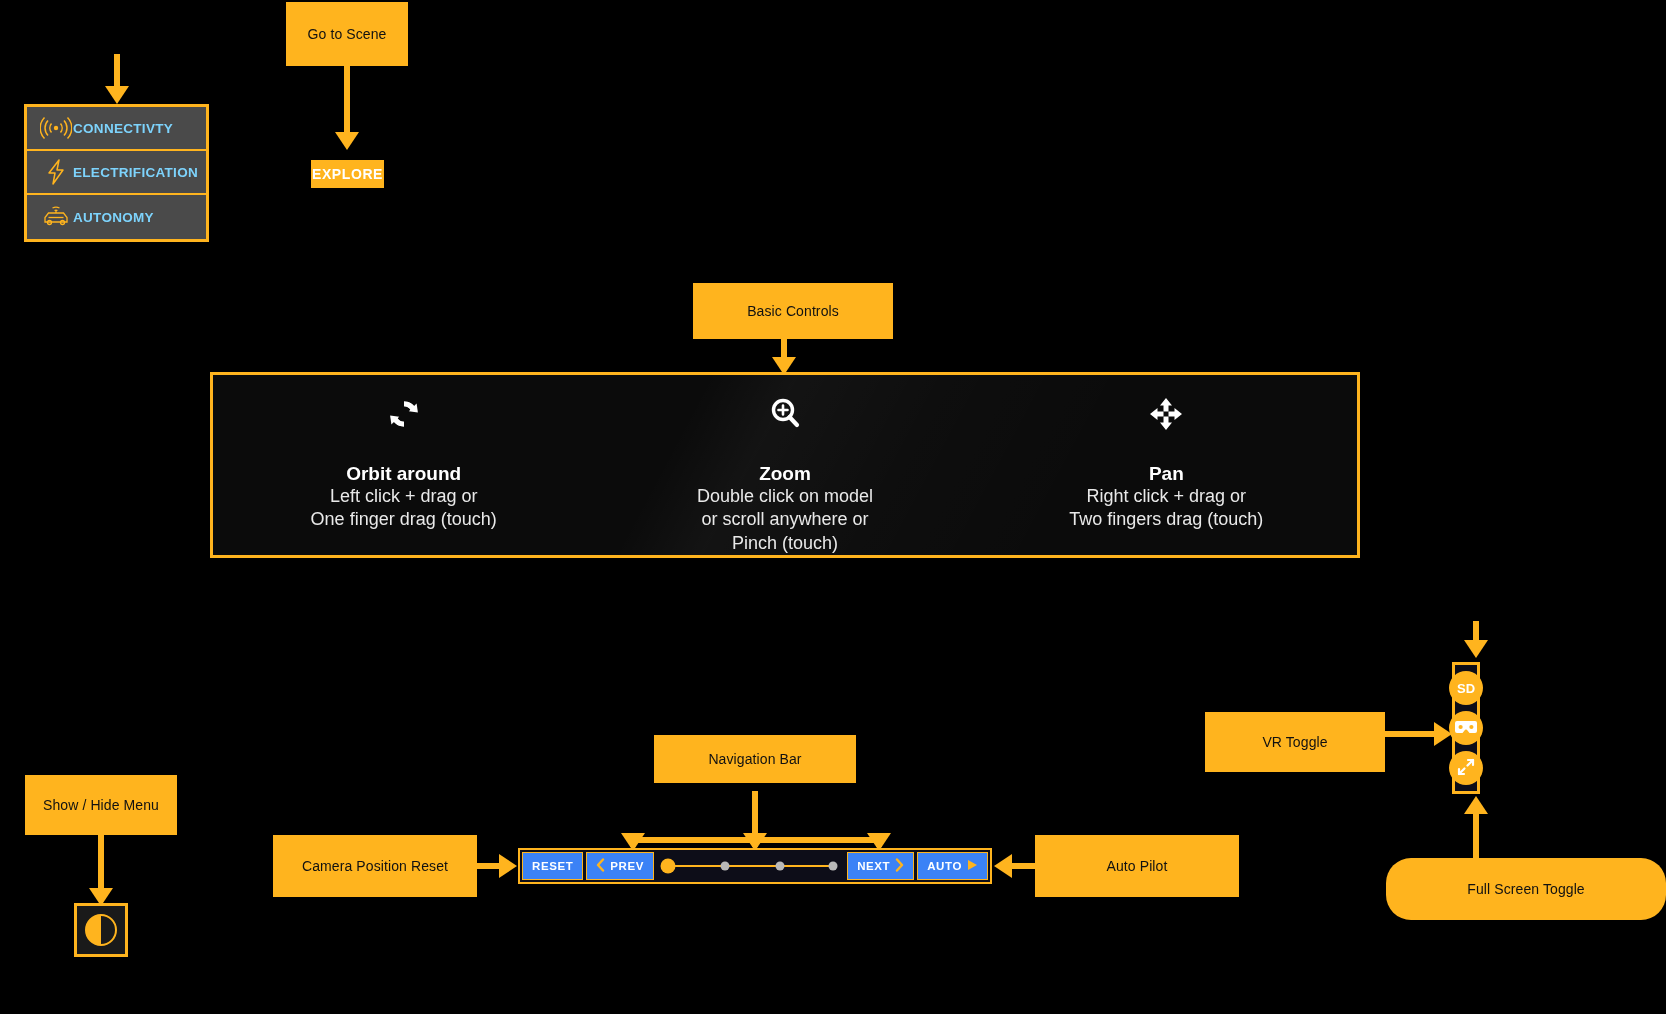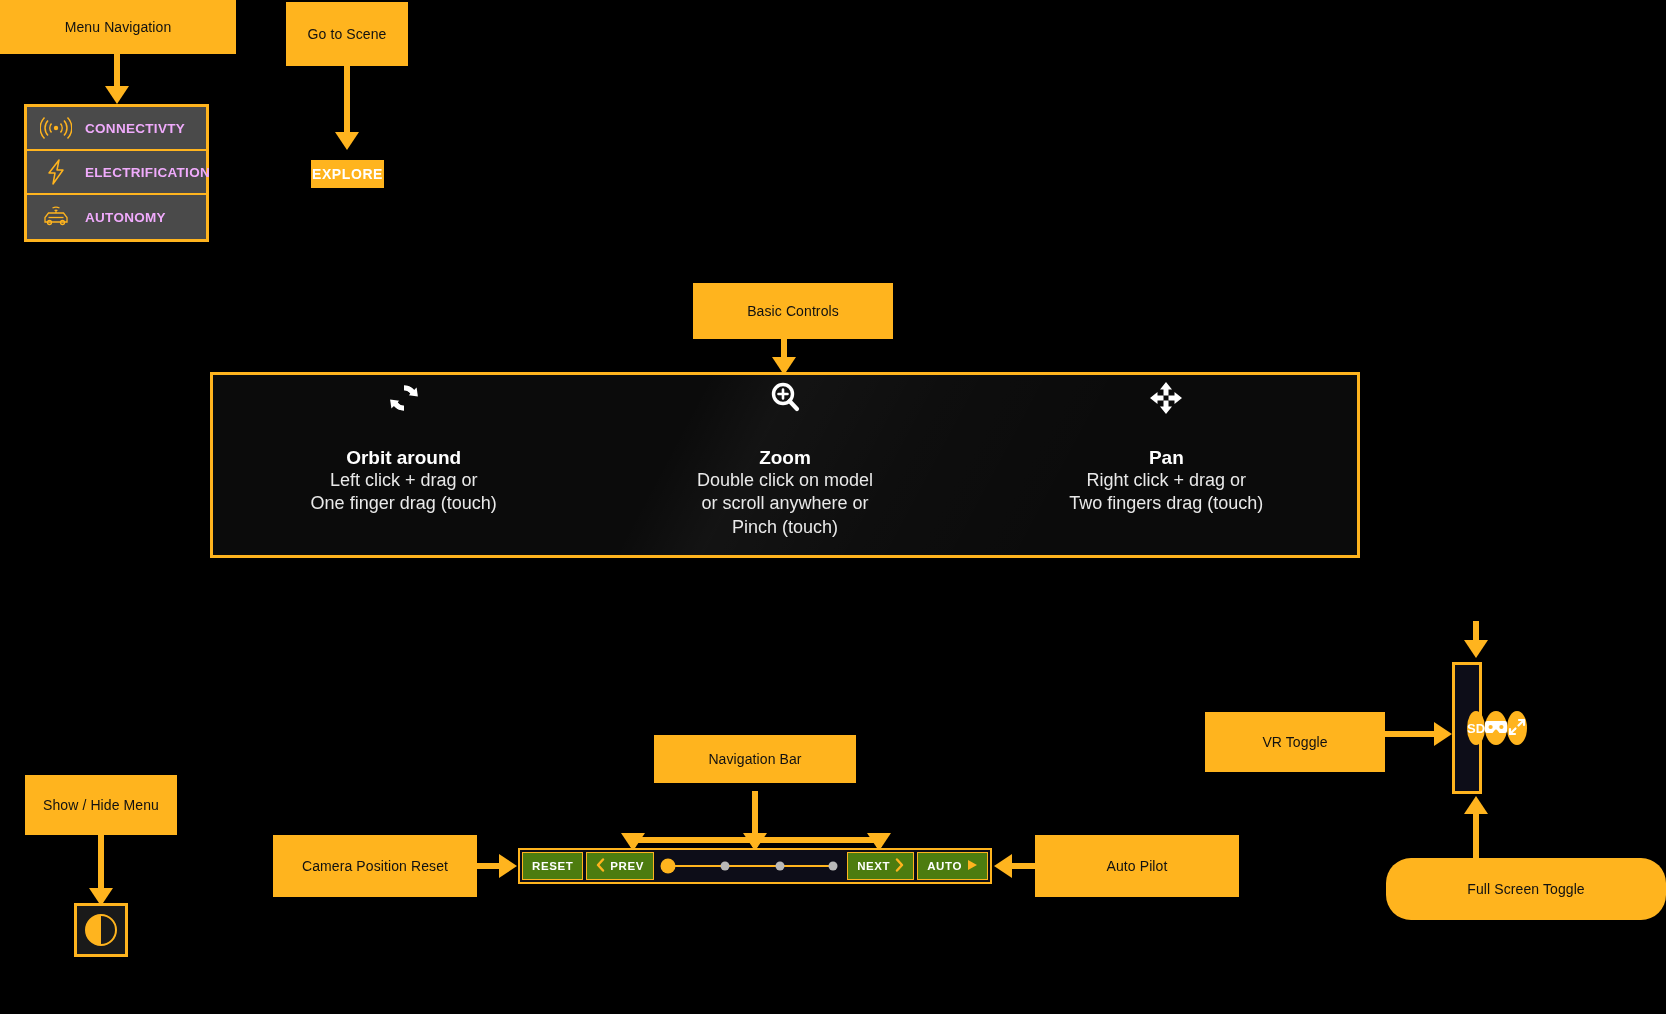--- a/index.html
+++ b/index.html
@@ -71,25 +71,25 @@
     left: 24px; top: 104px;
     width: 185px;
     border: 3px solid #FFB41E;
     background: #4a4a4a;
     padding: 0;
   }
   .menu-item {
     height: 44px;
     display: flex;
     align-items: center;
-    gap: 12px;
+    gap: 0;
     padding-left: 12px;
     background: #4a4a4a;
     border-bottom: 2px solid #FFB41E;
-    color: #f0abfc;
+    color: #7dd3fc;
     font-weight: bold;
     font-size: 13.5px;
     letter-spacing: 0.3px;
   }
   .menu-item:last-child { border-bottom: none; }
   .menu-item .mi-icon {
     width: 34px; height: 28px;
     display: flex; align-items: center; justify-content: center;
     flex: 0 0 34px;
   }
@@ -118,20 +118,21 @@
       linear-gradient(118deg, rgba(255,255,255,0.000) 0%, rgba(255,255,255,0.000) 40%, rgba(255,255,255,0.035) 47%, rgba(255,255,255,0.012) 60%, rgba(255,255,255,0.000) 75%),
       #0b0b0b;
     display: flex;
   }
   .ctrl-col {
     flex: 1 1 0;
     display: flex;
     flex-direction: column;
     align-items: center;
     justify-content: flex-start;
+    padding-top: 16px;
     color: #f2f2f2;
   }
   .ctrl-icon { height: 46px; display:flex; align-items:center; justify-content:center; }
   .ctrl-title {
     margin-top: 26px;
     font-size: 19px;
     font-weight: bold;
     color: #ffffff;
     line-height: 1.15;
   }
@@ -148,21 +149,21 @@
     left: 518px; top: 848px;
     width: 474px; height: 36px;
     border: 2px solid #FFB41E;
     background: #0d0d18;
     display: flex;
     align-items: center;
     padding: 2px;
     gap: 3px;
   }
   .nav-btn {
-    background: #4d7c0f;
+    background: #3b82f6;
     border: 1.5px solid #FFB41E;
     color: #ffffff;
     height: 28px;
     display: flex; align-items: center; justify-content: center;
     gap: 5px;
     font-size: 11.5px;
     font-weight: bold;
     letter-spacing: 0.6px;
     padding: 0 9px;
     white-space: nowrap;
@@ -195,24 +196,24 @@
   }
 
   
   #toggle-col {
     position: absolute;
     left: 1452px; top: 662px;
     width: 28px; height: 132px;
     border: 3px solid #FFB41E;
     background: #0d0d18;
     display: flex;
-    flex-direction: row;
+    flex-direction: column;
     align-items: center;
     justify-content: space-around;
-    padding: 3px 12px;
+    padding: 3px 0;
   }
   .toggle-circle {
     width: 34px; height: 34px;
     border-radius: 50%;
     background: #FFB41E;
     display: flex; align-items: center; justify-content: center;
     color: #ffffff;
     font-size: 13px;
     font-weight: bold;
   }
@@ -231,23 +232,20 @@
     border-radius: 50%;
     border: 2.5px solid #FFB41E;
     background: linear-gradient(to right, #FFB41E 0 50%, transparent 50% 100%);
   }
 </style>
 </head>
 <body>
 
 <div id="stage">
 
-  <div class="callout" style="left:0px; top:0px; width:236px; height:54px;">
-    <span>Menu Navigation</span>
-  </div>
   <div class="vline" style="left:114px; top:54px; height:38px;"></div>
   <div class="arrow-down" style="left:105px; top:86px;"></div>
 
   <div id="menu-panel">
 
     <div class="menu-item">
       <span class="mi-icon">
         <svg width="32" height="26" viewBox="0 0 32 26" fill="none" stroke="#FFB41E" stroke-width="1.5">
           <circle cx="16" cy="13" r="2.2" fill="#FFB41E" stroke="none"></circle>
           <path d="M11.5 8.5 A7 7 0 0 0 11.5 17.5"></path>

